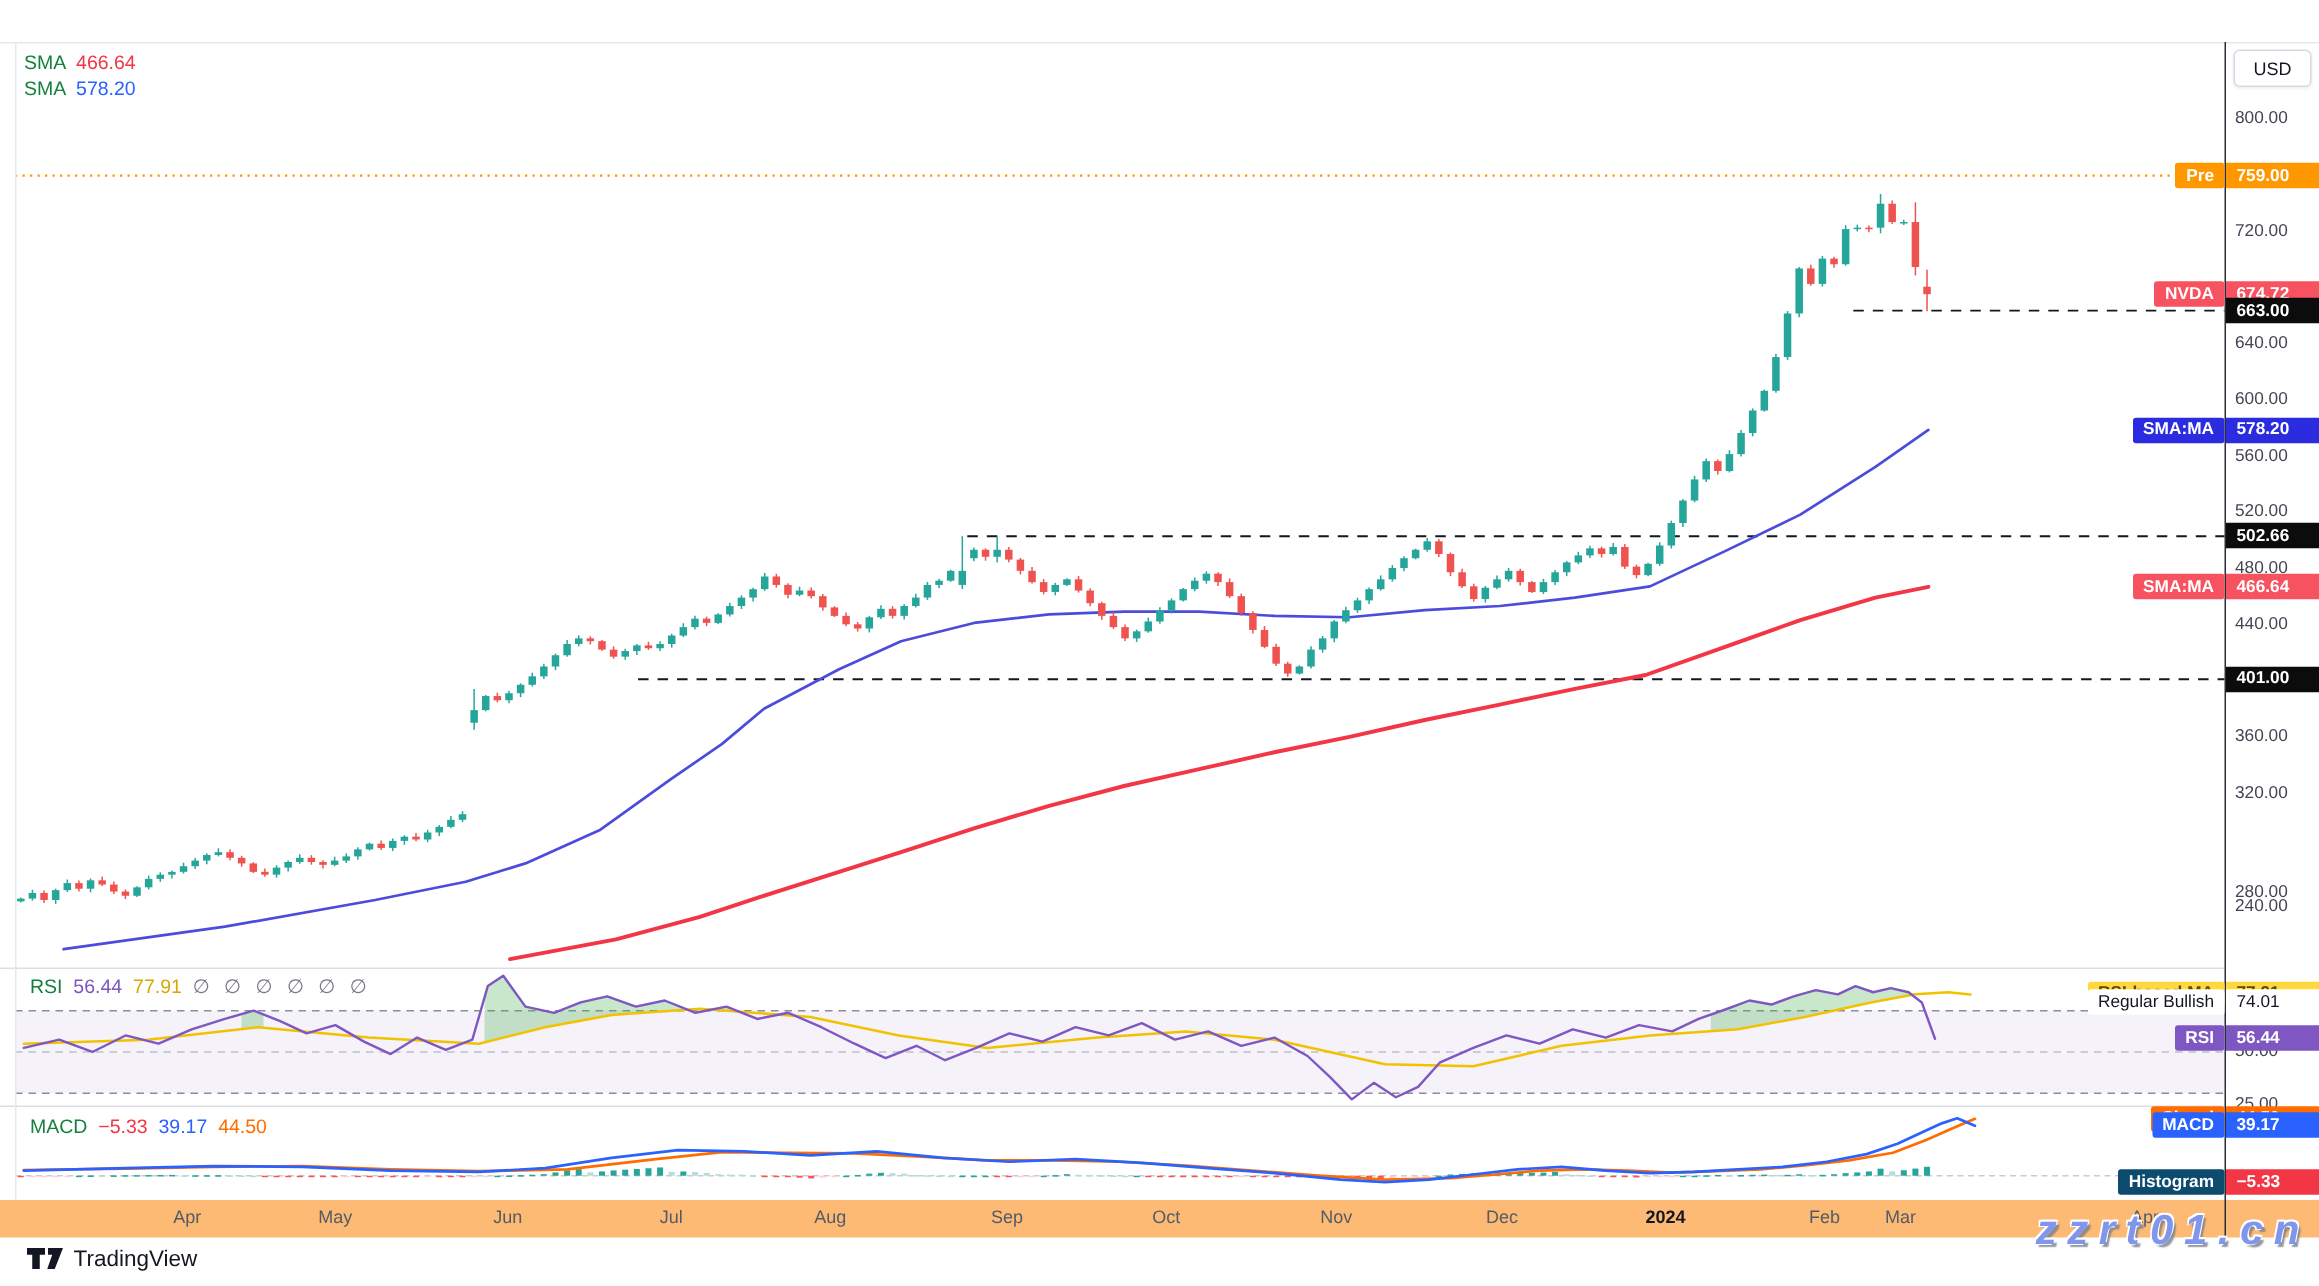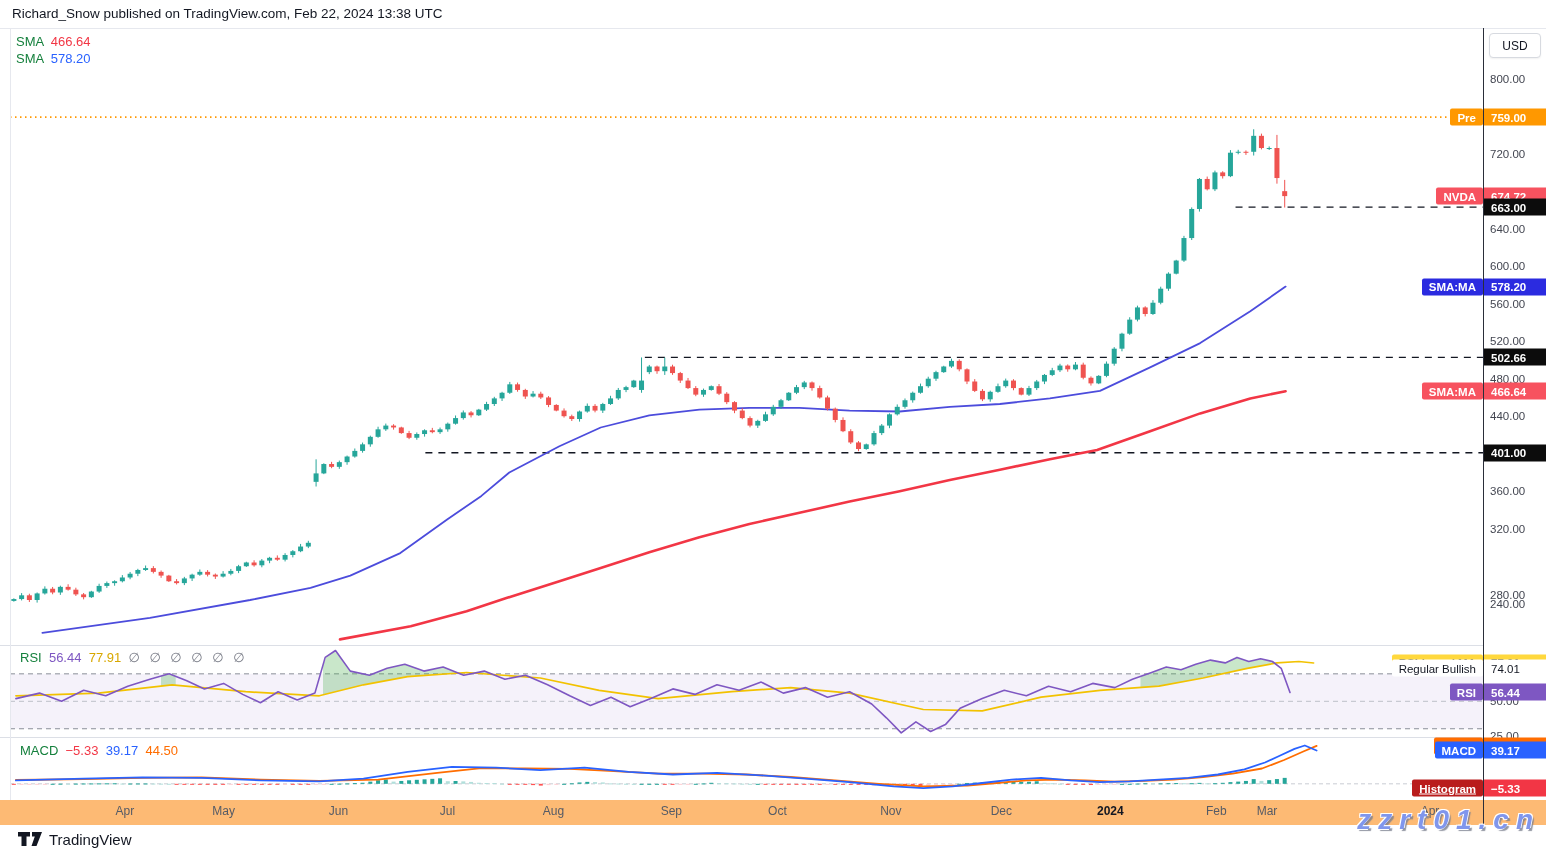--- a/index.html
+++ b/index.html
@@ -38,21 +38,20 @@
       text-shadow:3px 3px 2px rgba(110,116,132,0.55);white-space:nowrap;}
   .wm-url{position:absolute;right:6px;top:804px;z-index:50;font-size:28px;font-weight:bold;font-style:italic;
       letter-spacing:7px;color:#8096EC;
       text-shadow:-1px -1px 0 #fff,1px -1px 0 #fff,-1px 1px 0 #fff,2px 2px 1px rgba(120,125,140,0.8);}
 </style>
 </head>
 <body>
 
 <div class="app">
 
-  <div class="byline">Richard_Snow published on TradingView.com, Feb 22, 2024 13:38 UTC</div>
   <div class="topline"></div>
 
   <svg class="canvas" width="1546" height="857">
     <g id="g-price">
         <line x1="10" y1="117.080547112462" x2="1483" y2="117.080547112462" stroke="#FF9800" stroke-width="1.6" stroke-dasharray="1.5,3.5"></line>
         <line x1="1235.5359999999998" y1="207.0987841945289" x2="1483" y2="207.0987841945289" stroke="#131722" stroke-width="1.3" stroke-dasharray="7,6"></line>
         <line x1="644.8629999999999" y1="357.44799392097264" x2="1483" y2="357.44799392097264" stroke="#131722" stroke-width="1.3" stroke-dasharray="7,6"></line>
         <line x1="425.38599999999997" y1="452.77355623100306" x2="1483" y2="452.77355623100306" stroke="#131722" stroke-width="1.3" stroke-dasharray="7,6"></line>
         <polyline points="340.0,639.4 410.7,626.2 466.6,611.2 506.4,598.1 559.4,581.2 600.7,568.1 649.3,552.2 699.4,537.2 749.4,524.0 799.5,512.8 849.6,501.5 899.7,491.2 949.8,480.0 999.9,469.7 1049.9,459.3 1097.1,450.0 1150.1,431.2 1200.2,413.4 1250.3,398.4 1285.6,391.2" fill="none" stroke="#F23645" stroke-width="2.6" stroke-linejoin="round" stroke-linecap="round"></polyline>
         <polyline points="42.4,632.8 149.9,617.8 250.1,600.0 310.5,587.8 350.3,575.6 400.3,553.1 447.5,519.3 481.4,495.9 509.3,472.5 559.4,446.2 600.7,427.5 649.3,415.3 699.4,409.6 749.4,407.8 799.5,407.8 849.6,410.6 899.7,411.5 949.8,406.8 999.9,404.0 1049.9,398.4 1100.0,390.9 1150.1,367.4 1200.2,343.1 1250.3,311.2 1285.6,286.6" fill="none" stroke="#4C4CDC" stroke-width="1.8" stroke-linejoin="round" stroke-linecap="round"></polyline>
@@ -645,15 +644,15 @@
     <div class="chip-name" style="top: 662.974px; right: 63px; background: rgb(255, 216, 61); color: rgb(90, 75, 0);">RSI-based MA</div>
     <div class="chip-val" style="top: 662.974px; background: rgb(255, 216, 61); color: rgb(90, 75, 0);">77.91</div>
     <div class="chip-name" style="top: 668.33px; right: 63px; background: rgb(255, 255, 255); color: rgb(19, 23, 34); font-weight: normal;">Regular Bullish</div>
     <div class="chip-val" style="top: 668.33px; background: rgb(255, 255, 255); color: rgb(19, 23, 34); font-weight: normal;">74.01</div>
     <div class="chip-name" style="top: 692.456px; right: 63px; background: rgb(126, 87, 194); color: rgb(255, 255, 255);">RSI</div>
     <div class="chip-val" style="top: 692.456px; background: rgb(126, 87, 194); color: rgb(255, 255, 255);">56.44</div>
     <div class="chip-name" style="top: 745.939px; right: 63px; background: rgb(255, 109, 0); color: rgb(255, 255, 255);">Signal</div>
     <div class="chip-val" style="top: 745.939px; background: rgb(255, 109, 0); color: rgb(255, 255, 255);">44.50</div>
     <div class="chip-name" style="top: 750.477px; right: 63px; background: rgb(41, 98, 255); color: rgb(255, 255, 255);">MACD</div>
     <div class="chip-val" style="top: 750.477px; background: rgb(41, 98, 255); color: rgb(255, 255, 255);">39.17</div>
-    <div class="chip-name" style="top: 788.362px; right: 63px; background: #b91c1c; color: rgb(255, 255, 255); text-decoration: underline;">Histogram</div>
+    <div class="chip-name" style="top: 788.362px; right: 63px; background: #0c4a6e; color: rgb(255, 255, 255);">Histogram</div>
     <div class="chip-val" style="top: 788.362px; background: rgb(242, 54, 69); color: rgb(255, 255, 255);">−5.33</div>
   </div>
 
 </body></html>

